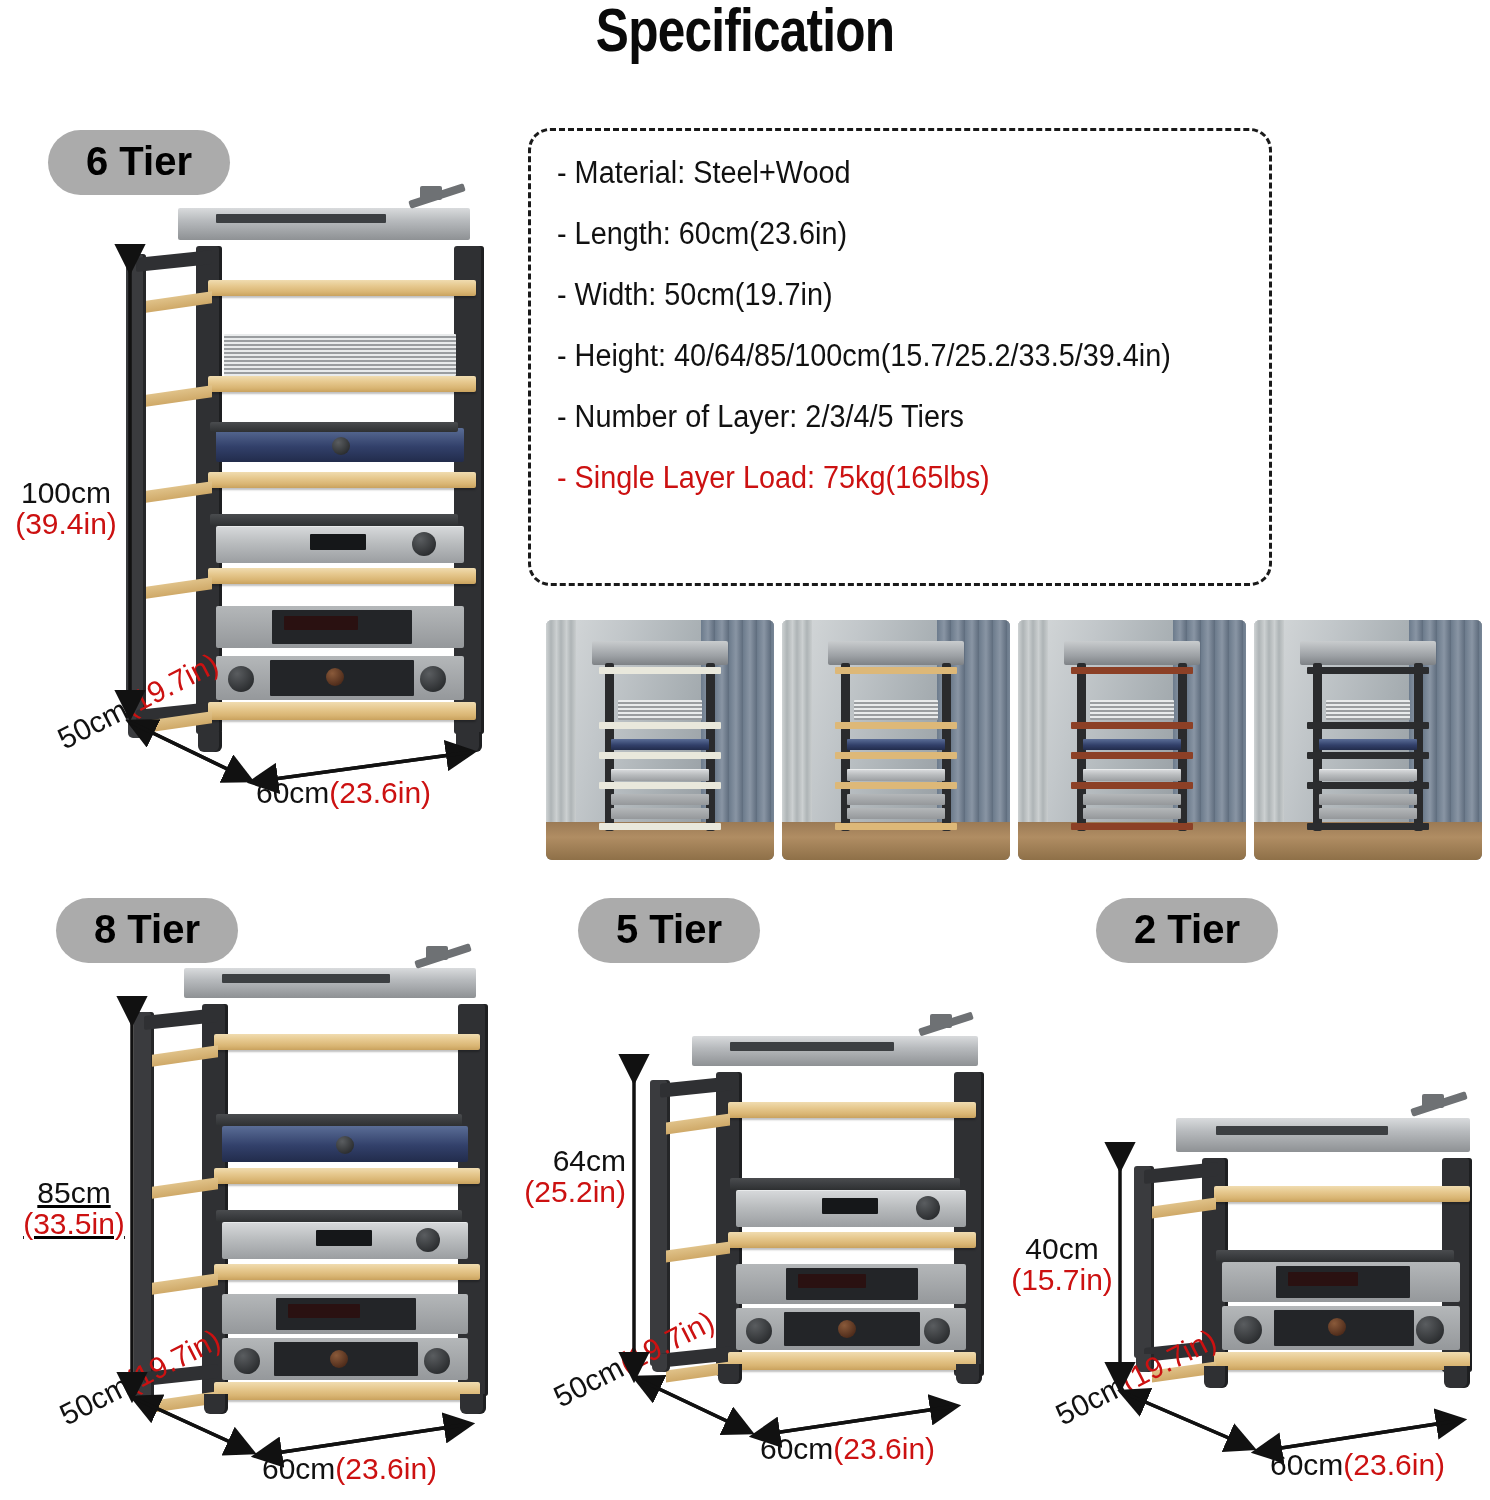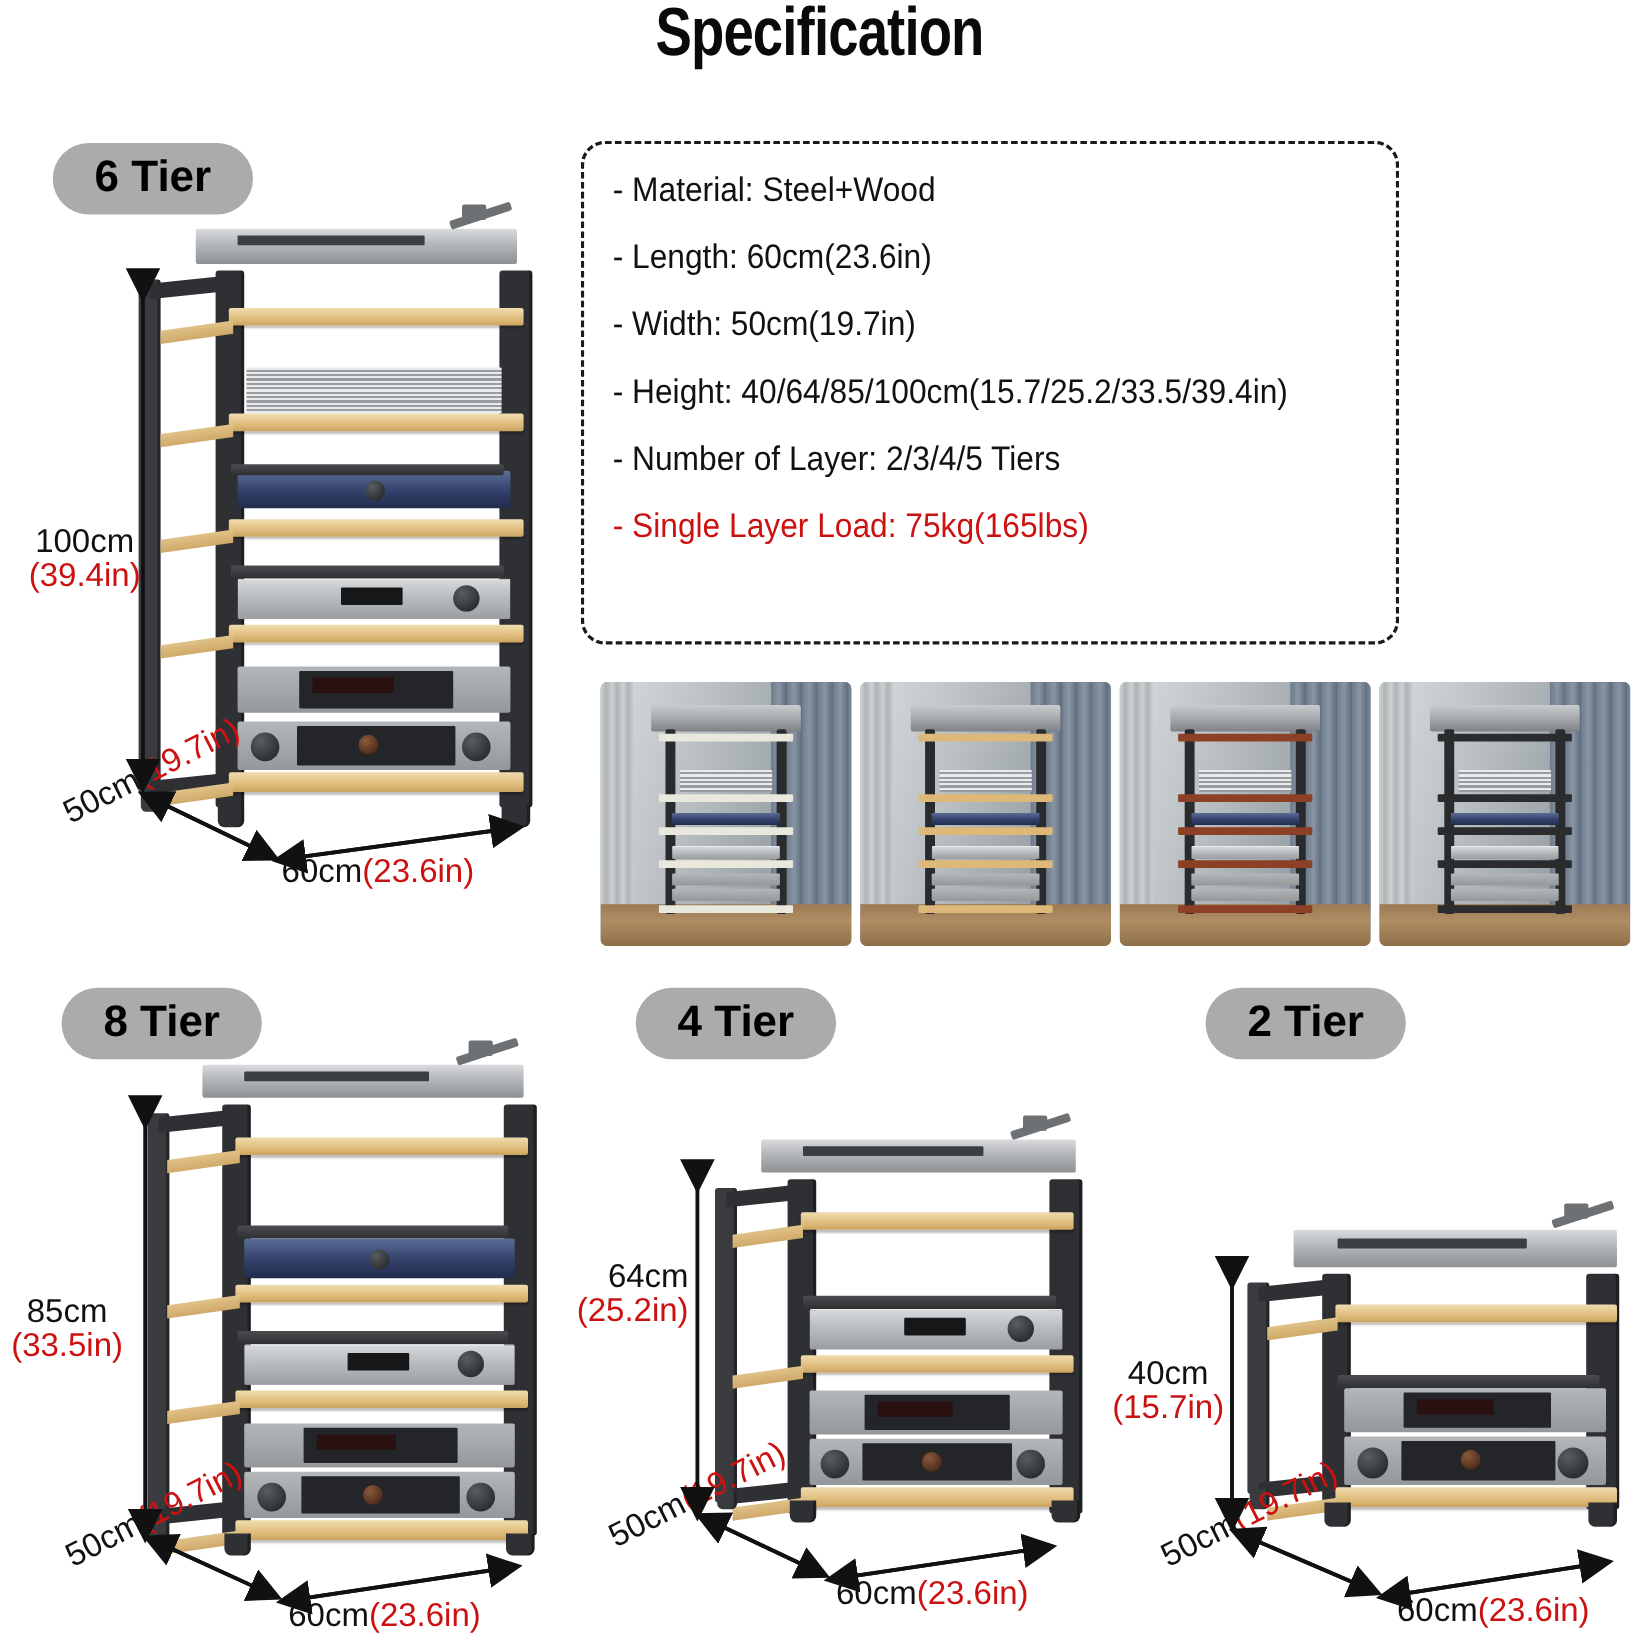--- a/index.html
+++ b/index.html
@@ -262,21 +262,21 @@
   <div class="knob" style="left:206px;top:436px;width:18px;height:18px;background:radial-gradient(circle at 35% 30%,#8a5a3a,#3a1c10);"></div>
 
   <div class="r-shelf" style="left:88px;top:470px;width:268px;height:18px;"></div>
   <div class="r-shelf-side" style="left:26px;top:484px;width:66px;height:12px;transform:skewY(-8deg);"></div>
 
   <div class="r-post" style="left:78px;top:500px;width:24px;height:20px;border-radius:0 0 6px 6px;"></div>
   <div class="r-post" style="left:336px;top:500px;width:26px;height:20px;border-radius:0 0 6px 6px;"></div>
   <div class="r-post back" style="left:8px;top:488px;width:18px;height:18px;border-radius:0 0 5px 5px;"></div>
 </div>
 
-<div class="abs dimv" style="left:17px;top:478px;width:120px;">
+<div class="abs dimv" style="left:6px;top:478px;width:120px;">
   <span class="cm">100cm</span>
   <span class="in">(39.4in)</span>
 </div>
 
 <div class="abs dimh" style="left:60px;top:724px;transform:rotate(-27deg);transform-origin:0 50%;">
   <span class="cm">50cm</span><span class="in">(19.7in)</span>
 </div>
 
 <div class="abs dimh" style="left:256px;top:776px;">
   <span class="cm">60cm</span><span class="in">(23.6in)</span>
@@ -315,34 +315,34 @@
   <div class="knob" style="left:106px;top:360px;width:26px;height:26px;"></div>
   <div class="knob" style="left:296px;top:360px;width:26px;height:26px;"></div>
   <div class="knob" style="left:202px;top:362px;width:18px;height:18px;background:radial-gradient(circle at 35% 30%,#8a5a3a,#3a1c10);"></div>
   <div class="r-shelf" style="left:86px;top:394px;width:266px;height:18px;"></div>
   <div class="r-shelf-side" style="left:24px;top:408px;width:66px;height:12px;transform:skewY(-8deg);"></div>
   <div class="r-post" style="left:76px;top:406px;width:24px;height:20px;border-radius:0 0 6px 6px;"></div>
   <div class="r-post" style="left:332px;top:406px;width:26px;height:20px;border-radius:0 0 6px 6px;"></div>
   <div class="r-post back" style="left:8px;top:394px;width:18px;height:18px;border-radius:0 0 5px 5px;"></div>
 </div>
 
-<div class="abs dimv" style="left:1px;top:1178px;width:120px;">
+<div class="abs dimv" style="left:14px;top:1178px;width:120px;text-decoration:underline;">
   <span class="cm">85cm</span>
   <span class="in">(33.5in)</span>
 </div>
 
 <div class="abs dimh" style="left:62px;top:1400px;transform:rotate(-27deg);transform-origin:0 50%;">
   <span class="cm">50cm</span><span class="in">(19.7in)</span>
 </div>
 
 <div class="abs dimh" style="left:262px;top:1452px;">
   <span class="cm">60cm</span><span class="in">(23.6in)</span>
 </div>
 
-<div class="abs badge" style="left:578px;top:898px;width:182px;">4 Tier</div>
+<div class="abs badge" style="left:578px;top:898px;width:182px;">5 Tier</div>
 
 <div class="rack" id="rack3" style="left:644px;top:1058px;width:340px;height:330px;">
   <div class="lp" style="left:48px;top:-22px;width:286px;height:30px;"></div>
   <div class="lp-arm" style="left:274px;top:-38px;width:56px;height:8px;transform:rotate(-18deg);"></div>
   <div class="lp-arm" style="left:286px;top:-44px;width:22px;height:14px;"></div>
   <div class="disp" style="left:86px;top:-16px;width:164px;height:9px;background:#3c3f42;"></div>
   <div class="r-post back" style="left:6px;top:22px;width:20px;height:286px;"></div>
   <div class="r-post" style="left:72px;top:14px;width:26px;height:304px;"></div>
   <div class="r-post" style="left:310px;top:14px;width:30px;height:304px;"></div>
   <div class="r-rail" style="left:16px;top:22px;width:72px;height:14px;transform:skewY(-6deg);"></div>

